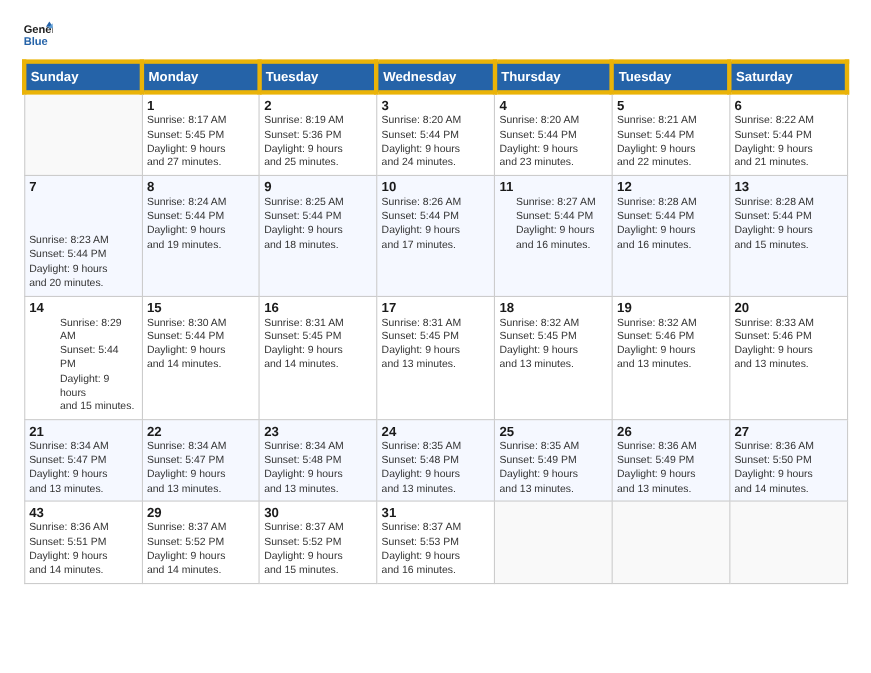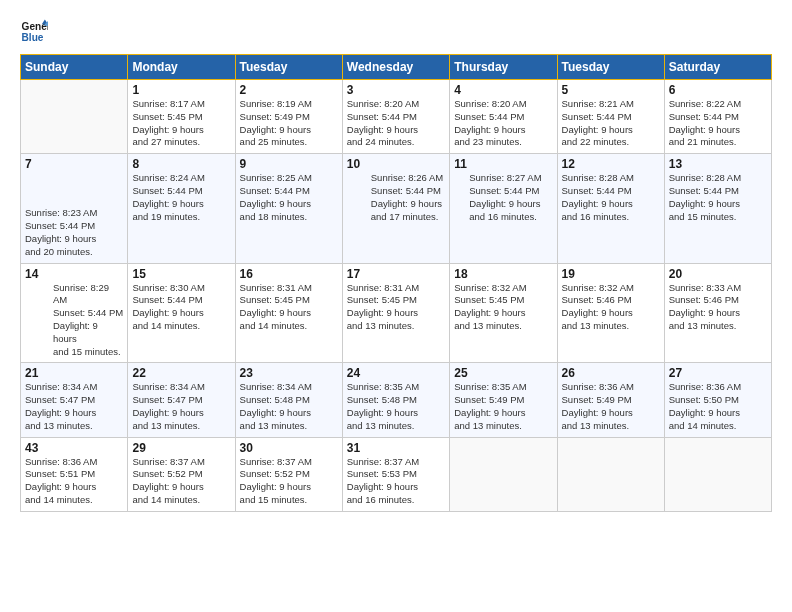--- a/index.html
+++ b/index.html
@@ -49,21 +49,21 @@
       border-collapse: collapse;
       border: 1px solid #ccc;
     }
     .calendar th {
       background: #2563a8;
       color: #fff;
       font-size: 12px;
       font-weight: bold;
       padding: 5px 4px;
       text-align: left;
-      border: 1px solid #eab308;
+      border: 4px solid #eab308;
     }
     .calendar td {
       vertical-align: top;
       border: 1px solid #ccc;
       padding: 3px 4px 4px 4px;
       width: 108px;
       min-height: 72px;
       font-size: 10px;
       color: #333;
       background: #fff;
@@ -129,21 +129,21 @@
           <td>
             <span class="day-num">1</span>
             <div class="day-info" style="white-space: pre-line;">Sunrise: 8:17 AM
 Sunset: 5:45 PM
 Daylight: 9 hours
 and 27 minutes.</div>
           </td>
           <td>
             <span class="day-num">2</span>
             <div class="day-info" style="white-space: pre-line;">Sunrise: 8:19 AM
-Sunset: 5:49 PM
+Sunset: 5:36 PM
 Daylight: 9 hours
 and 25 minutes.</div>
           </td>
           <td>
             <span class="day-num">3</span>
             <div class="day-info" style="white-space: pre-line;">Sunrise: 8:20 AM
 Sunset: 5:44 PM
 Daylight: 9 hours
 and 24 minutes.</div>
           </td>
@@ -186,21 +186,21 @@
           </td>
           <td>
             <span class="day-num">9</span>
             <div class="day-info" style="white-space: pre-line;">Sunrise: 8:25 AM
 Sunset: 5:44 PM
 Daylight: 9 hours
 and 18 minutes.</div>
           </td>
           <td>
             <span class="day-num">10</span>
-            <div class="day-info" style="white-space: pre-line; margin-left: 24px;">Sunrise: 8:26 AM
+            <div class="day-info" style="white-space: pre-line;">Sunrise: 8:26 AM
 Sunset: 5:44 PM
 Daylight: 9 hours
 and 17 minutes.</div>
           </td>
           <td>
             <span class="day-num">11</span>
             <div class="day-info" style="white-space: pre-line; margin-left: 15px;">Sunrise: 8:27 AM
 Sunset: 5:44 PM
 Daylight: 9 hours
 and 16 minutes.</div>

